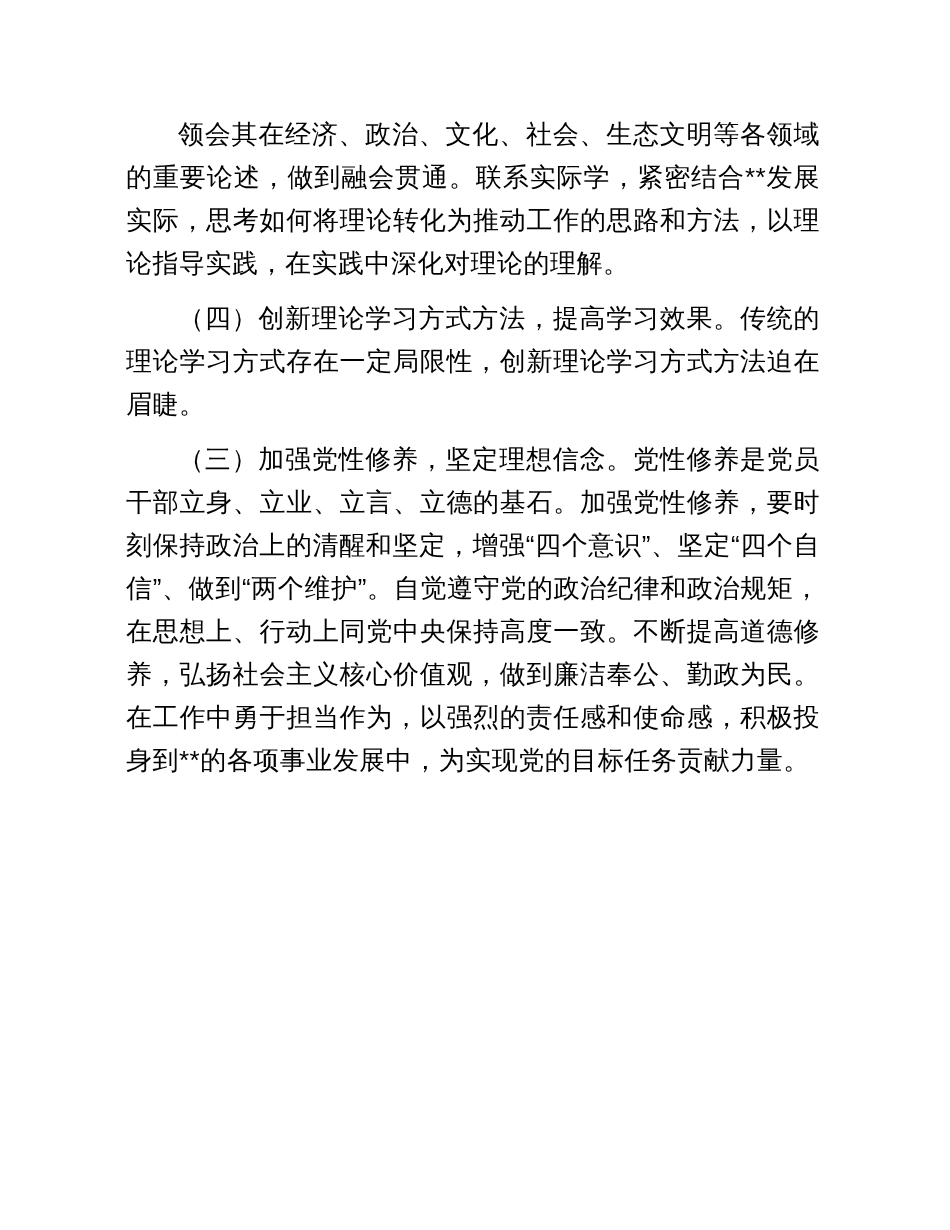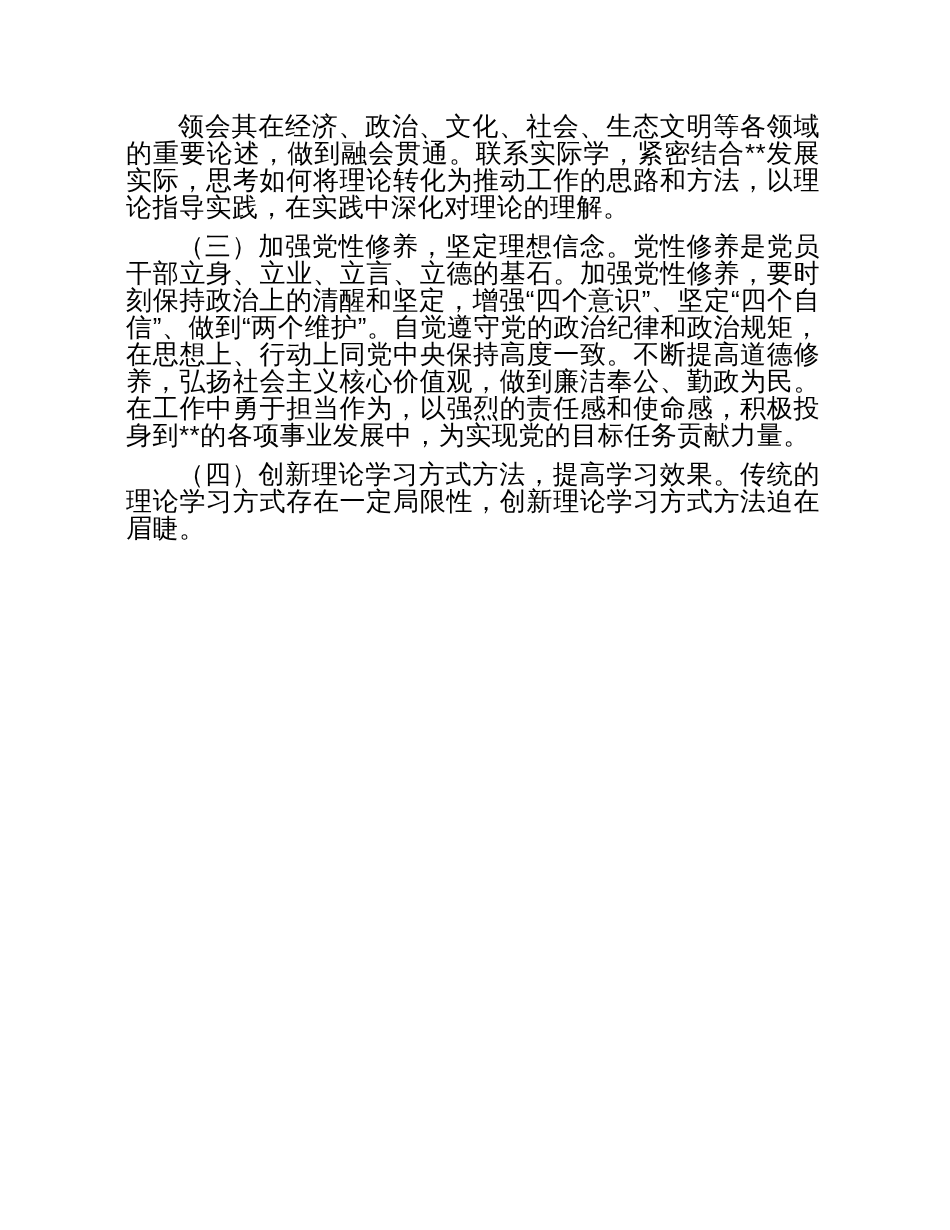--- a/index.html
+++ b/index.html
@@ -18,28 +18,28 @@
       box-sizing: border-box;
       width: 950px;
       height: 1230px;
       padding: 113px 130px 0 126px;
       background: #ffffff;
       color: #000000;
     }
     .para {
       margin: 0 0 12px 0;
       font-size: 26px;
-      line-height: 27px;
+      line-height: 43px;
       text-indent: 2em;
       text-align: justify;
       color: #000000;
       letter-spacing: 0.5px;
       word-break: break-all;
     }
   </style>
 </head>
 <body>
 
 <div class="page">
   <p class="para">领会其在经济、政治、文化、社会、生态文明等各领域的重要论述，做到融会贯通。联系实际学，紧密结合**发展实际，思考如何将理论转化为推动工作的思路和方法，以理论指导实践，在实践中深化对理论的理解。</p>
+  <p class="para">（四）创新理论学习方式方法，提高学习效果。传统的理论学习方式存在一定局限性，创新理论学习方式方法迫在眉睫。</p>
   <p class="para">（三）加强党性修养，坚定理想信念。党性修养是党员干部立身、立业、立言、立德的基石。加强党性修养，要时刻保持政治上的清醒和坚定，增强“四个意识”、坚定“四个自信”、做到“两个维护”。自觉遵守党的政治纪律和政治规矩，在思想上、行动上同党中央保持高度一致。不断提高道德修养，弘扬社会主义核心价值观，做到廉洁奉公、勤政为民。在工作中勇于担当作为，以强烈的责任感和使命感，积极投身到**的各项事业发展中，为实现党的目标任务贡献力量。</p>
-  <p class="para">（四）创新理论学习方式方法，提高学习效果。传统的理论学习方式存在一定局限性，创新理论学习方式方法迫在眉睫。</p>
 </div>
 
 </body></html>

